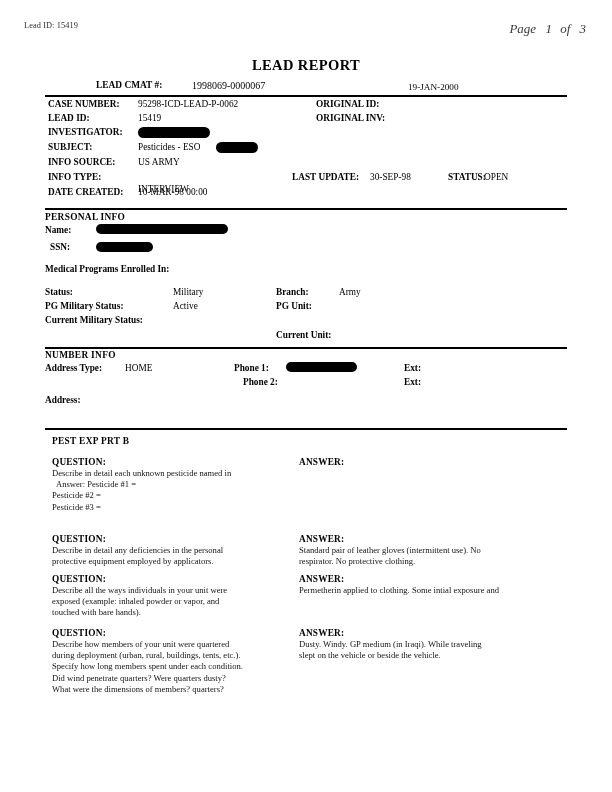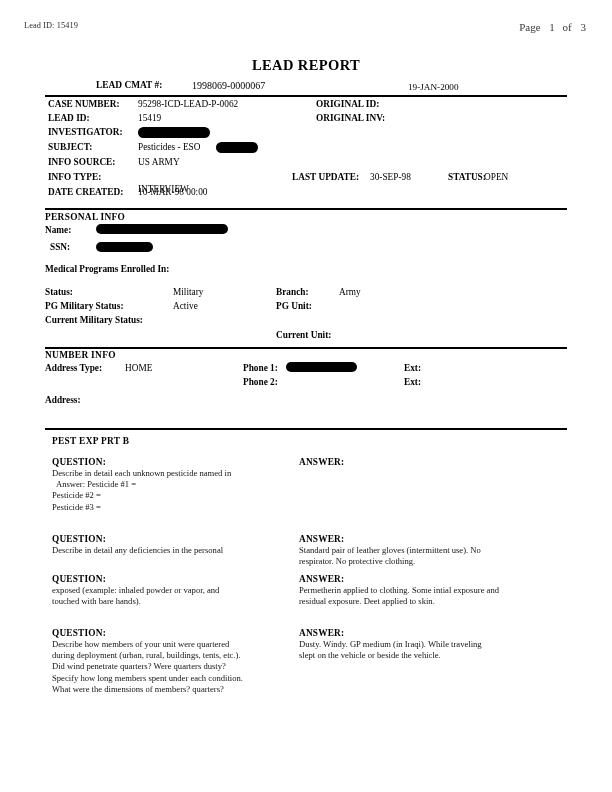--- a/index.html
+++ b/index.html
@@ -38,23 +38,24 @@
     top: 0;
     font-size: 8.3px;
     letter-spacing: 0.1px;
     color: #2b2b2b;
     white-space: nowrap;
   }
   .pagenum {
     position: absolute;
     right: 26px;
     top: 0;
-    font-size: 11px;
+    font-size: 13px;
     color: #3a3a3a;
     white-space: nowrap;
+    font-style: italic;
   }
   .pagenum .pg-lbl { margin-right: 6px; }
   .pagenum .pg-cur { margin-right: 5px; }
   .pagenum .pg-of  { margin-right: 6px; }
 
   
   .doc-title {
     position: absolute;
     top: 57px;
     left: 0;
@@ -243,21 +244,21 @@
 
   <span class="t b" style="left:276px; top:331px;">Current Unit:</span>
   <span class="t" style="left:339px; top:331px;"></span>
 
   <div class="rule" style="top:347px;"></div>
 
   <span class="t b sect-title" style="left:45px; top:351px;">NUMBER INFO</span>
 
   <span class="t b" style="left:45px; top:364px;">Address Type:</span>
   <span class="t" style="left:125px; top:364px;">HOME</span>
-  <span class="t b" style="left:243px; top:364px;">Phone 1:</span>
+  <span class="t b" style="left:234px; top:364px;">Phone 1:</span>
   <span class="t" style="left:286px; top:364px;"></span>
   <div class="redact" style="left:286px; top:362px; width:71px; height:10px;"></div>
   <span class="t b" style="left:404px; top:364px;">Ext:</span>
   <span class="t" style="left:430px; top:364px;"></span>
 
   <span class="t b" style="left:243px; top:378px;">Phone 2:</span>
   <span class="t" style="left:286px; top:378px;"></span>
   <span class="t b" style="left:404px; top:378px;">Ext:</span>
   <span class="t" style="left:430px; top:378px;"></span>
 
@@ -276,44 +277,45 @@
     <div class="qtext">Pesticide #3 =</div>
   </div>
   <div class="qa-col-a" style="top:457px;">
     <div class="qlabel">ANSWER:</div>
     <div class="atext"></div>
   </div>
 
   <div class="qa-col-q" style="top:534px;">
     <div class="qlabel">QUESTION:</div>
     <div class="qtext">Describe in detail any deficiencies in the personal</div>
+    <div class="qtext">protective equipment employed by applicators.</div>
   </div>
   <div class="qa-col-a" style="top:534px;">
     <div class="qlabel">ANSWER:</div>
     <div class="atext">Standard pair of leather gloves (intermittent use).  No</div>
     <div class="atext">respirator.  No protective clothing.</div>
   </div>
 
   <div class="qa-col-q" style="top:574px;">
     <div class="qlabel">QUESTION:</div>
+    <div class="qtext">Describe all the ways individuals in your unit were</div>
     <div class="qtext">exposed (example: inhaled powder or vapor, and</div>
     <div class="qtext">touched with bare hands).</div>
   </div>
   <div class="qa-col-a" style="top:574px;">
     <div class="qlabel">ANSWER:</div>
     <div class="atext">Permetherin applied to clothing.  Some intial exposure and</div>
-    <div class="atext">residual exposure.  Deet applied to skin.</div>
   </div>
 
   <div class="qa-col-q" style="top:628px;">
     <div class="qlabel">QUESTION:</div>
     <div class="qtext">Describe how members of your unit were quartered</div>
     <div class="qtext">during deployment (urban, rural, buildings, tents, etc.).</div>
+    <div class="qtext">Specify how long members spent under each condition.</div>
     <div class="qtext">Did wind penetrate quarters?  Were quarters dusty?</div>
-    <div class="qtext">Specify how long members spent under each condition.</div>
     <div class="qtext">What were the dimensions of members? quarters?</div>
   </div>
   <div class="qa-col-a" style="top:628px;">
     <div class="qlabel">ANSWER:</div>
     <div class="atext">Dusty.  Windy.  GP medium (in Iraqi).  While traveling</div>
     <div class="atext">slept on the vehicle or beside the vehicle.</div>
   </div>
 
 </div>
 

